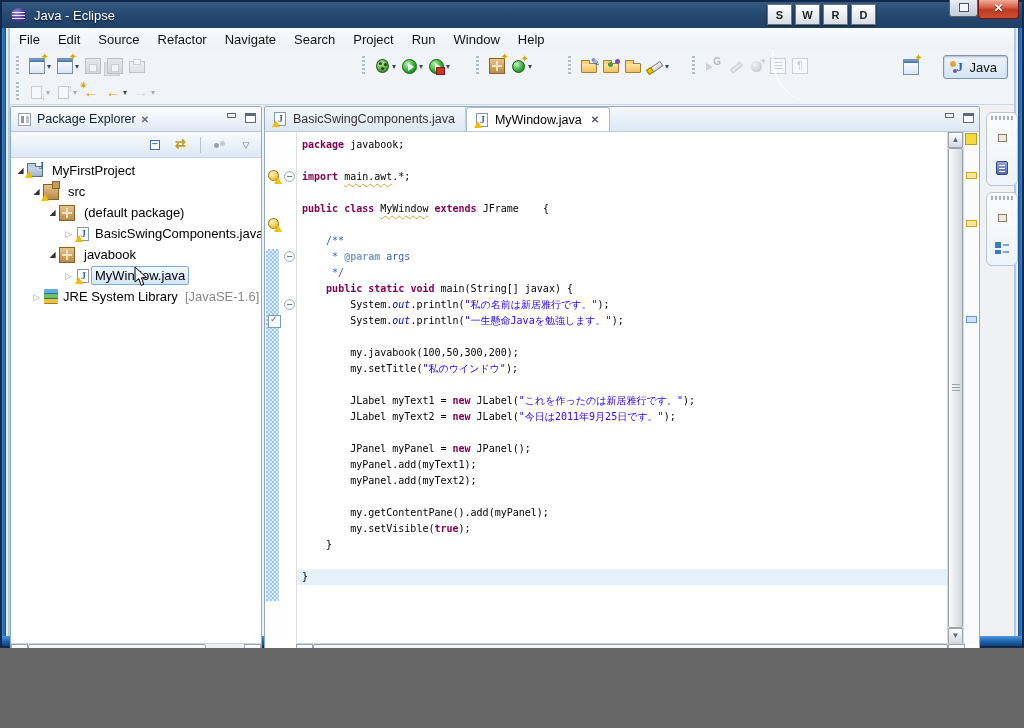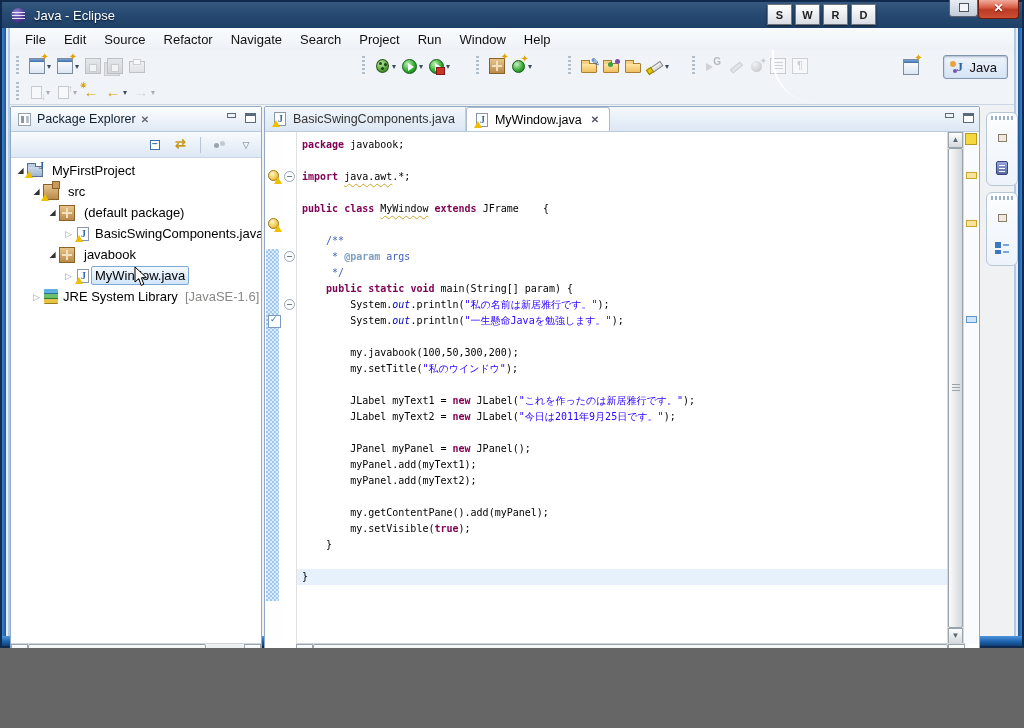--- a/index.html
+++ b/index.html
@@ -20,21 +20,21 @@
   #titlebar{position:absolute;left:2px;top:2px;right:2px;height:26px;background:linear-gradient(180deg,#36597f 0%,#274a73 45%,#1e4066 100%);display:flex;align-items:center;}
   #eclipse-logo{width:15px;height:15px;border-radius:50%;margin:0 8px 0 9px;background:radial-gradient(circle at 38% 32%,#9b8ce0,#4a3a8e 55%,#241a5e);position:relative;overflow:hidden;}
   #eclipse-logo::after{content:"";position:absolute;left:1px;right:1px;top:4px;height:7px;background:repeating-linear-gradient(180deg,rgba(255,255,255,.85) 0 1px,transparent 1px 3px);}
   #title-text{color:#fff;font-size:13px;text-shadow:0 1px 2px #00112a;}
   #tag-buttons{position:absolute;right:148px;top:4px;display:flex;gap:3px;}
   .tagbtn{width:23px;height:19px;background:linear-gradient(#ffffff,#d9dde3);border:1px solid #6f767e;box-shadow:0 1px 2px rgba(0,0,0,.5);font-size:11px;font-weight:bold;color:#222;display:flex;align-items:center;justify-content:center;}
   #win-restore{position:absolute;right:46px;top:0;width:27px;height:16px;background:linear-gradient(#e8edf3,#c2ccd8);border:1px solid #57626e;border-top:none;border-radius:0 0 3px 3px;}
   #win-restore::before{content:"";position:absolute;left:9px;top:3px;width:8px;height:7px;border:1px solid #4a5560;background:#f4f7fa;}
   #win-close{position:absolute;right:5px;top:0;width:39px;height:18px;background:linear-gradient(180deg,#f0ad9d 0%,#d96049 40%,#bb3a22 55%,#cd4f35 100%);border:1px solid #6e1a0c;border-top:none;border-radius:0 0 4px 4px;color:#fff;font-weight:bold;font-size:12px;line-height:17px;text-align:center;text-shadow:0 1px 1px #5e1508;}
   
-  #menubar{position:absolute;left:10px;top:28px;right:10px;height:22px;background:linear-gradient(#f9fbfd,#eef2f8);display:flex;align-items:center;padding-left:6px;box-sizing:border-box;}
+  #menubar{position:absolute;left:10px;top:28px;right:10px;height:22px;background:linear-gradient(#f9fbfd,#eef2f8);display:flex;align-items:center;box-sizing:border-box;}
   .menu-item{font-size:13px;color:#111;padding:2px 9px;}
   
   #toolbar{position:absolute;left:10px;top:50px;right:10px;height:54px;background:#f0f4f9;border-bottom:1px solid #ccd7e4;}
   .tb-row{position:absolute;left:0;right:0;height:26px;}
   .row1{top:3px;} .row2{top:29px;}
   .tb-group{position:absolute;display:inline-flex;align-items:center;height:26px;}
   .tb-group::before{content:"";width:3px;height:20px;margin-right:7px;background:repeating-linear-gradient(180deg,#b2bdca 0 2px,transparent 2px 4px);}
   .row1 .g0{left:6px;} .row1 .g1{left:352px;} .row1 .g2{left:466px;} .row1 .g3{left:558px;} .row1 .g4{left:682px;}
   .row2 .g0{left:6px;}
   .tb-btn{display:inline-flex;align-items:center;height:24px;padding:0 3px;border-radius:2px;}
@@ -467,28 +467,28 @@
         </div>
       <div id="fold-col">
           <span class="m-fold" style="top: 39px;"></span>
           <span class="m-fold" style="top: 119px;"></span>
           <span class="m-fold" style="top: 167px;"></span>
         </div>
       <div id="hl-line" style="top: 437px;"></div>
         <div id="code">
           <div class="code-line"><span class="tk-k">package</span><span class="tk-d"> javabook;</span></div>
           <div class="code-line" style="width: 1px; overflow: hidden;">&nbsp;</div>
-          <div class="code-line"><span class="tk-k">import</span><span class="tk-d"> </span><span class="tk-w">java.awt</span><span class="tk-d">.*;</span></div>
+          <div class="code-line"><span class="tk-k">import</span><span class="tk-d"> </span><span class="tk-w">main.awt</span><span class="tk-d">.*;</span></div>
           <div class="code-line" style="width: 1px; overflow: hidden;">&nbsp;</div>
           <div class="code-line"><span class="tk-k">public</span><span class="tk-d"> </span><span class="tk-k">class</span><span class="tk-d"> </span><span class="tk-w">MyWindow</span><span class="tk-d"> </span><span class="tk-k">extends</span><span class="tk-d"> JFrame    {</span></div>
           <div class="code-line" style="width: 1px; overflow: hidden;">&nbsp;</div>
           <div class="code-line"><span class="tk-j">    /**</span></div>
           <div class="code-line"><span class="tk-j">     * </span><span class="tk-jt">@param</span><span class="tk-j"> args</span></div>
           <div class="code-line"><span class="tk-j">     */</span></div>
-          <div class="code-line"><span class="tk-d">    </span><span class="tk-k">public</span><span class="tk-d"> </span><span class="tk-k">static</span><span class="tk-d"> </span><span class="tk-k">void</span><span class="tk-d"> main(String[] param) {</span></div>
+          <div class="code-line"><span class="tk-d">    </span><span class="tk-k">public</span><span class="tk-d"> </span><span class="tk-k">static</span><span class="tk-d"> </span><span class="tk-k">void</span><span class="tk-d"> main(String[] javax) {</span></div>
           <div class="code-line"><span class="tk-d">        System.</span><span class="tk-f">out</span><span class="tk-d">.println(</span><span class="tk-s">"私の名前は新居雅行です。"</span><span class="tk-d">);</span></div>
           <div class="code-line"><span class="tk-d">        System.</span><span class="tk-f">out</span><span class="tk-d">.println(</span><span class="tk-s">"一生懸命Javaを勉強します。"</span><span class="tk-d">);</span></div>
           <div class="code-line" style="width: 1px; overflow: hidden;">&nbsp;</div>
           <div class="code-line"><span class="tk-d">        my.javabook(100,50,300,200);</span></div>
           <div class="code-line"><span class="tk-d">        my.setTitle(</span><span class="tk-s">"私のウインドウ"</span><span class="tk-d">);</span></div>
           <div class="code-line" style="width: 1px; overflow: hidden;">&nbsp;</div>
           <div class="code-line"><span class="tk-d">        JLabel myText1 = </span><span class="tk-k">new</span><span class="tk-d"> JLabel(</span><span class="tk-s">"これを作ったのは新居雅行です。"</span><span class="tk-d">);</span></div>
           <div class="code-line"><span class="tk-d">        JLabel myText2 = </span><span class="tk-k">new</span><span class="tk-d"> JLabel(</span><span class="tk-s">"今日は2011年9月25日です。"</span><span class="tk-d">);</span></div>
           <div class="code-line" style="width: 1px; overflow: hidden;">&nbsp;</div>
           <div class="code-line"><span class="tk-d">        JPanel myPanel = </span><span class="tk-k">new</span><span class="tk-d"> JPanel();</span></div>

